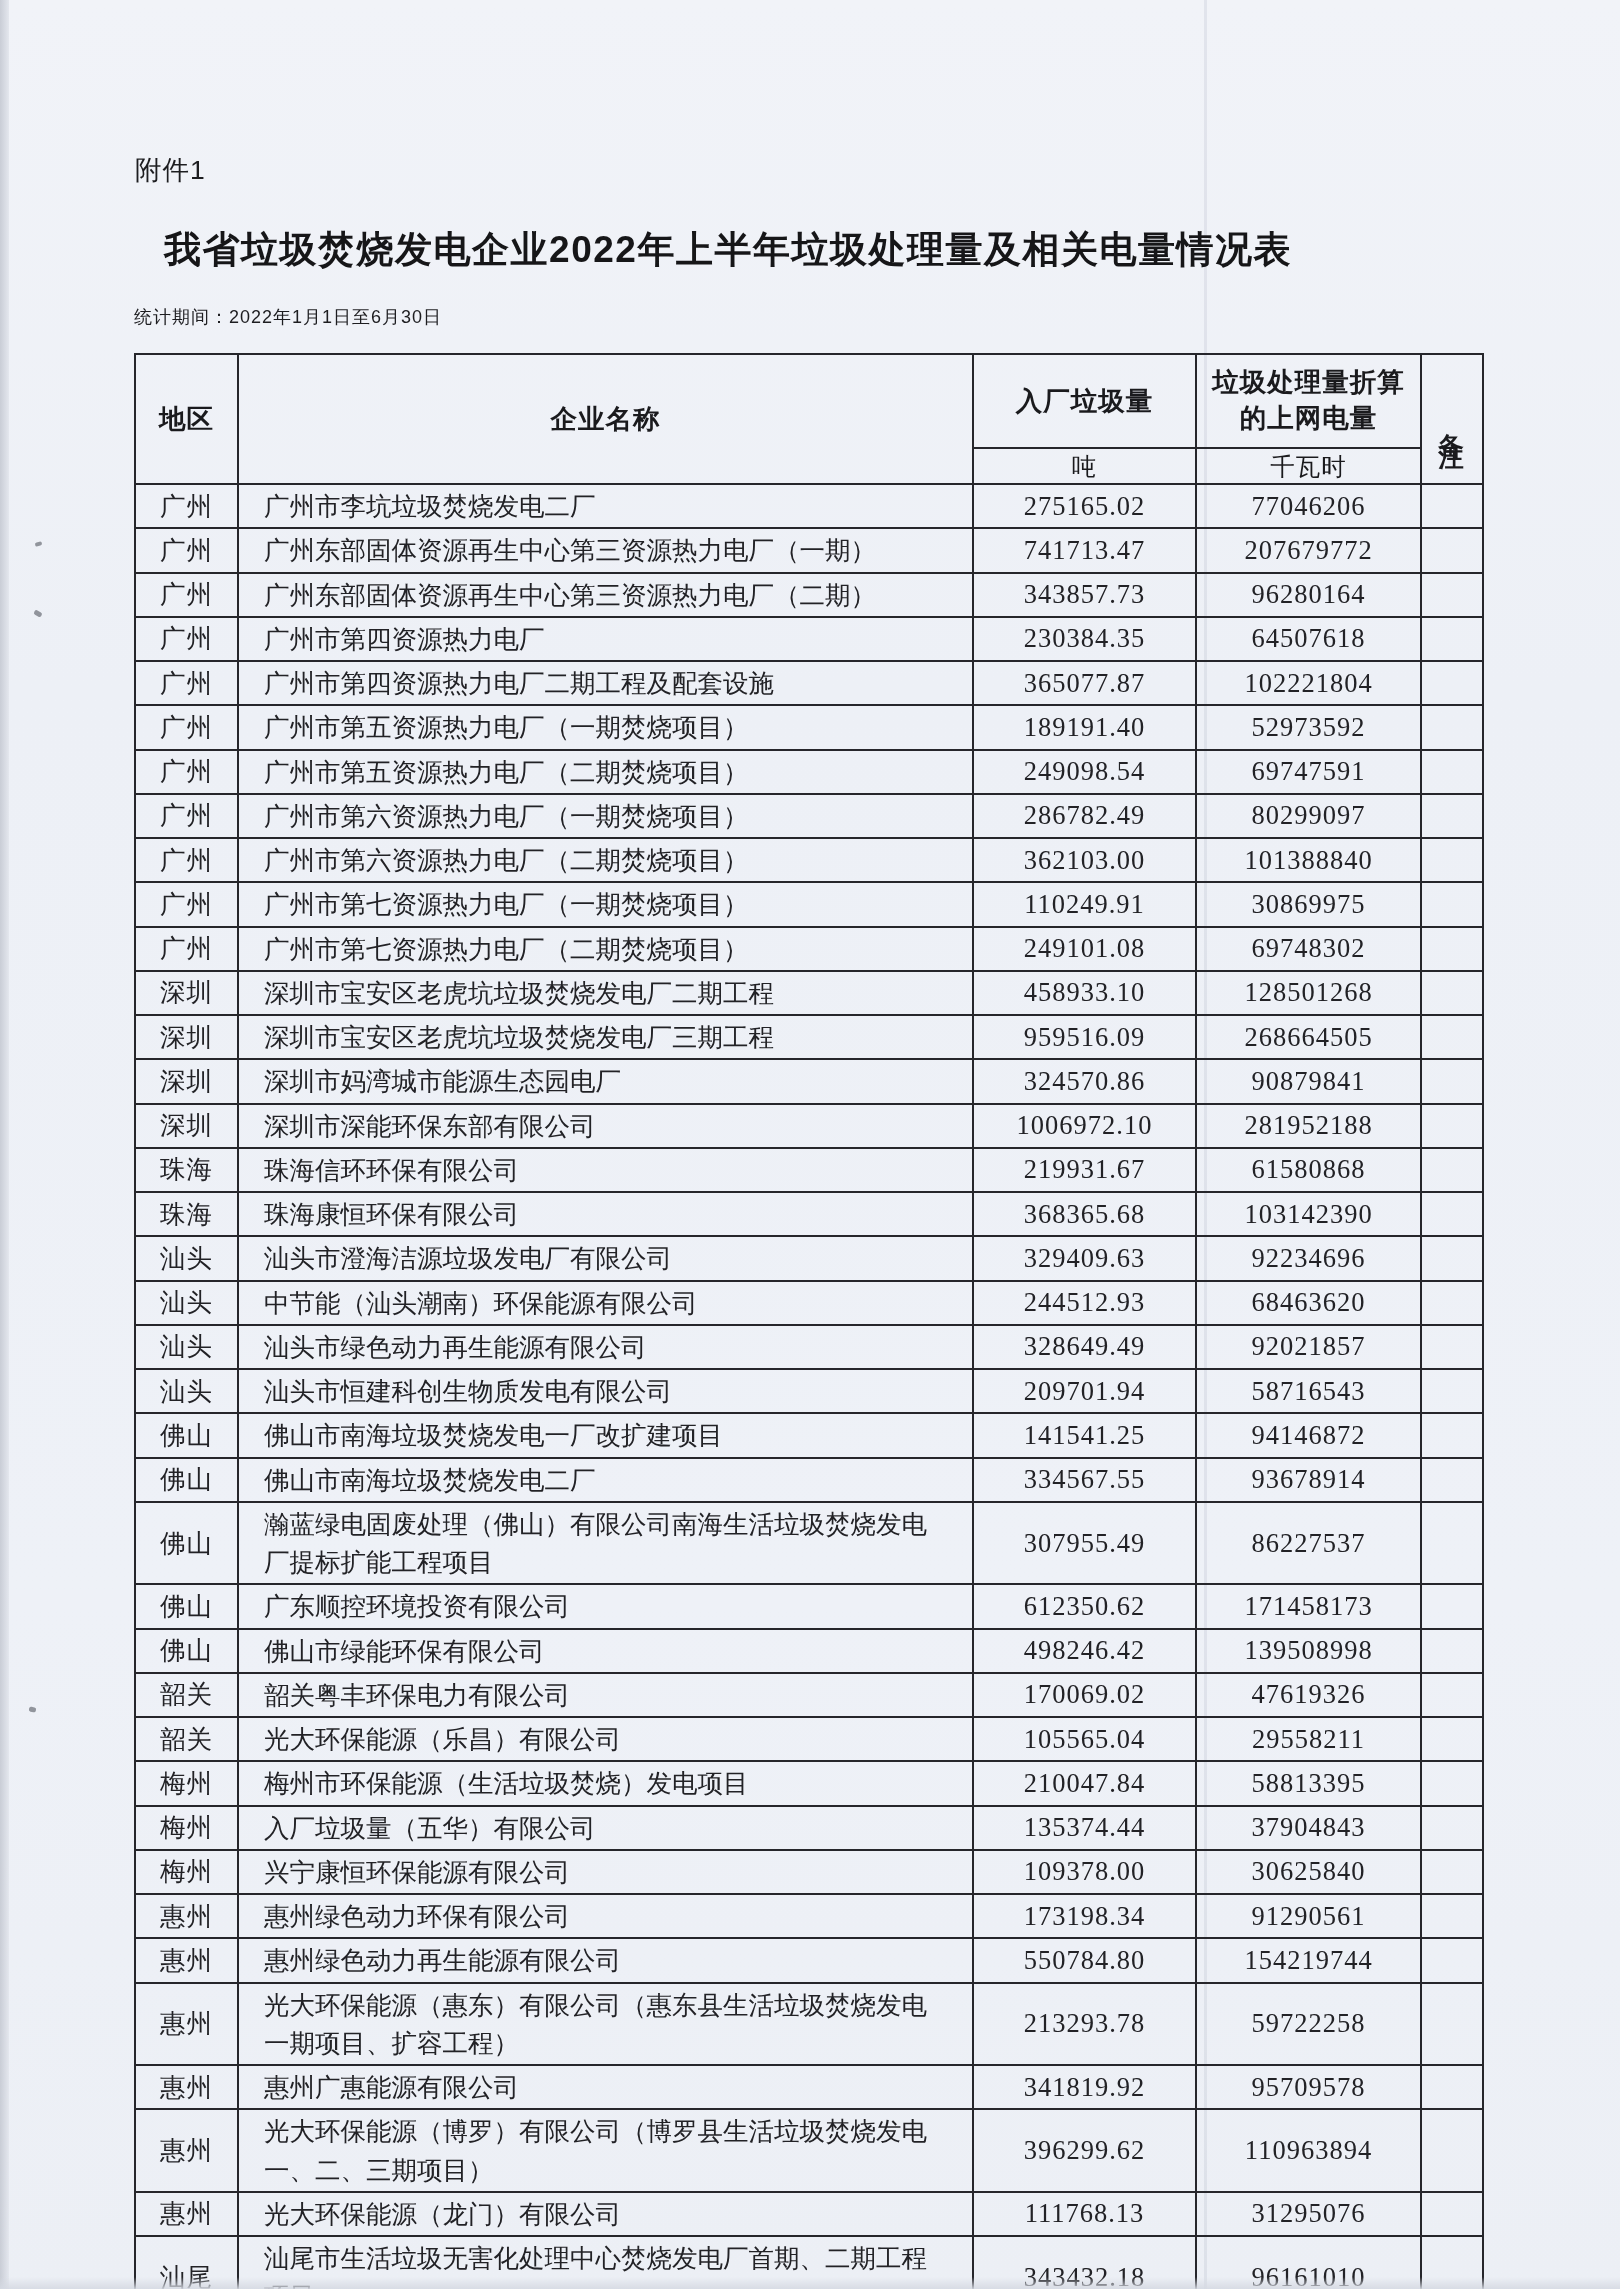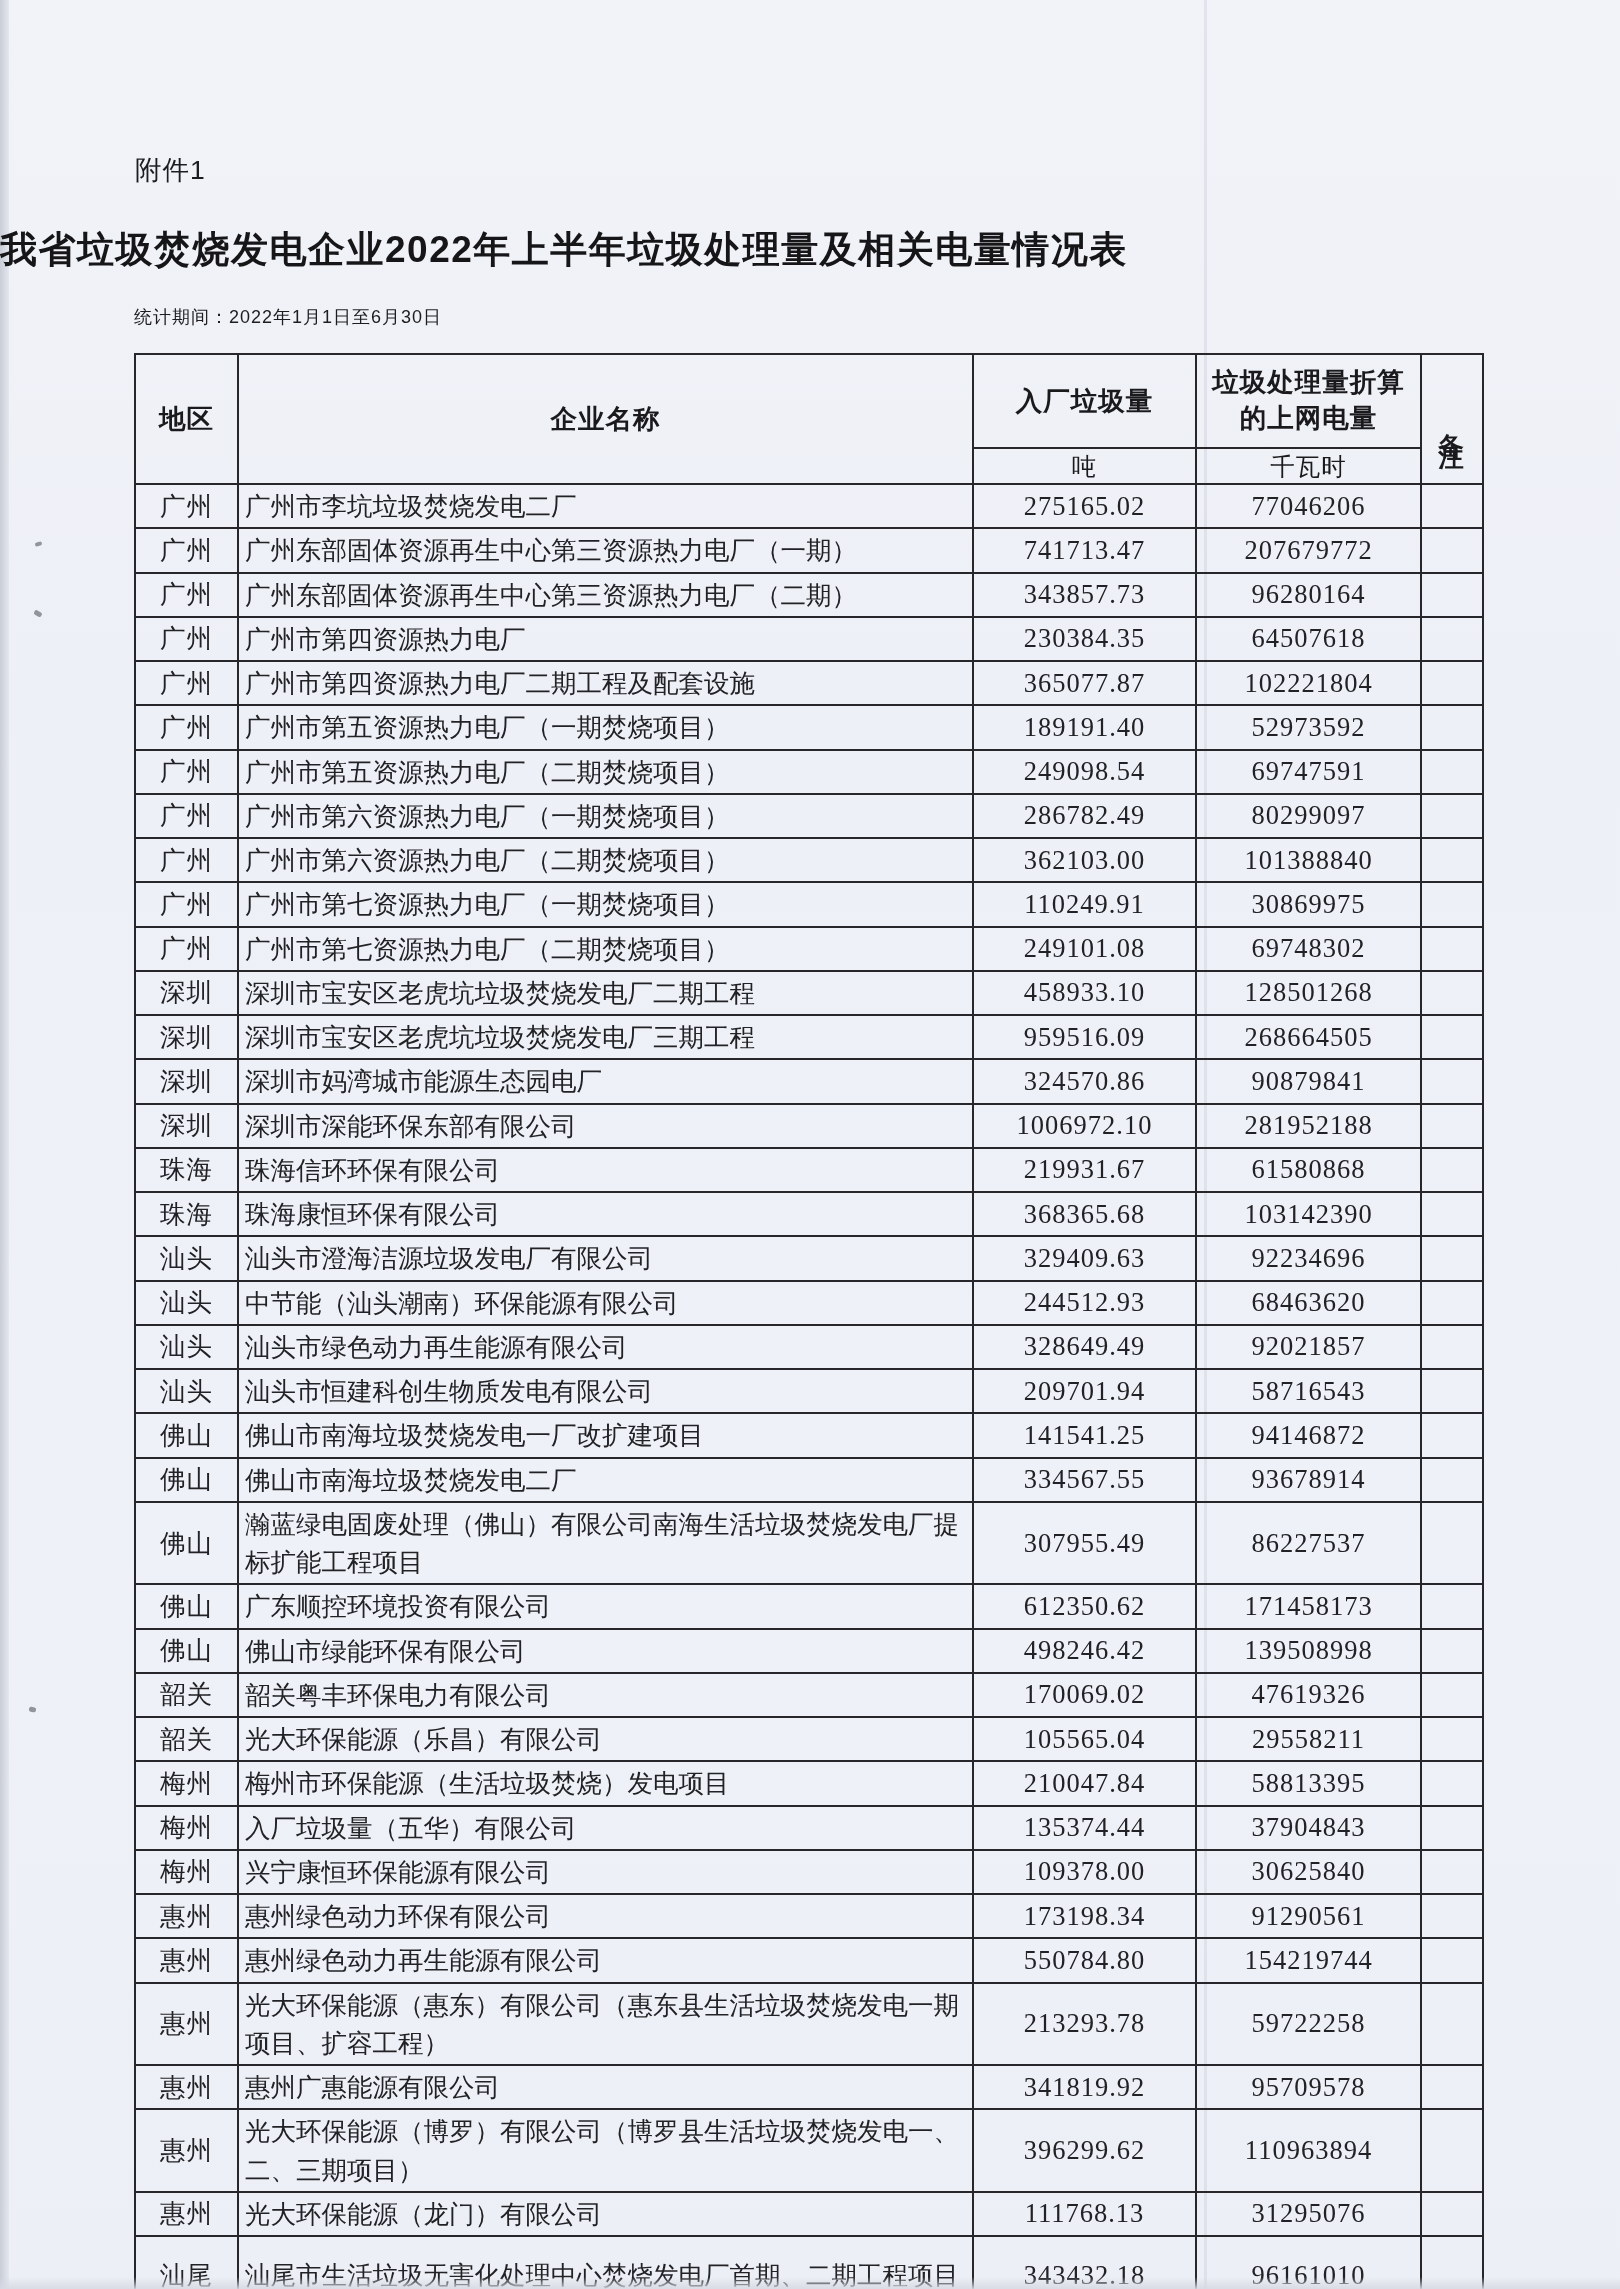--- a/index.html
+++ b/index.html
@@ -31,21 +31,21 @@
   .speck.s1{left:35px;top:542px;width:6.9px;height:3.9px;transform:rotate(-15deg);}
   .speck.s2{left:34px;top:611px;width:7.8px;height:4.9px;transform:rotate(30deg);}
   .speck.s3{left:29px;top:1707px;width:6.9px;height:4.9px;transform:rotate(12deg);}
 
   .attachment{
     position:absolute;left:135px;top:152px;
     font-size:26.5px;letter-spacing:1px;
   }
   .title{
     position:absolute;left:0;top:225px;width:1456px;margin:0;
-    text-align:left;font-size:37px;font-weight:700;letter-spacing:1.5px;
+    text-align:center;font-size:37px;font-weight:700;letter-spacing:1.5px;
     color:#161618;
   }
   .period{
     position:absolute;left:134px;top:305px;
     font-size:18px;letter-spacing:1px;
   }
 
   table.data-table{
     position:absolute;left:134px;top:353px;width:1349px;
     border-collapse:collapse;table-layout:fixed;
@@ -67,21 +67,21 @@
   thead th.vertical{
     writing-mode:vertical-rl;text-orientation:upright;
     letter-spacing:9.8px;padding-top:5.9px;font-size:25.5px;
   }
   thead th.unit{font-weight:400;font-size:24.5px;}
 
   tbody tr{height:39px;border-radius:6px;}
   tbody tr.tall{height:78px;}
   tbody td{font-size:25.5px;color:#222226;}
   tbody td.region{text-align:center;letter-spacing:1px;}
-  tbody td.name{text-align:left;padding:2px 6px;line-height:1.5;}
+  tbody td.name{text-align:left;padding:2px 25px;line-height:1.5;}
   tbody td.num{
     text-align:center;
     font-family:"Liberation Serif",serif;
     font-size:26.5px;letter-spacing:1px;
   }
   tbody td.remark{}
 </style>
 </head>
 <body>
 

